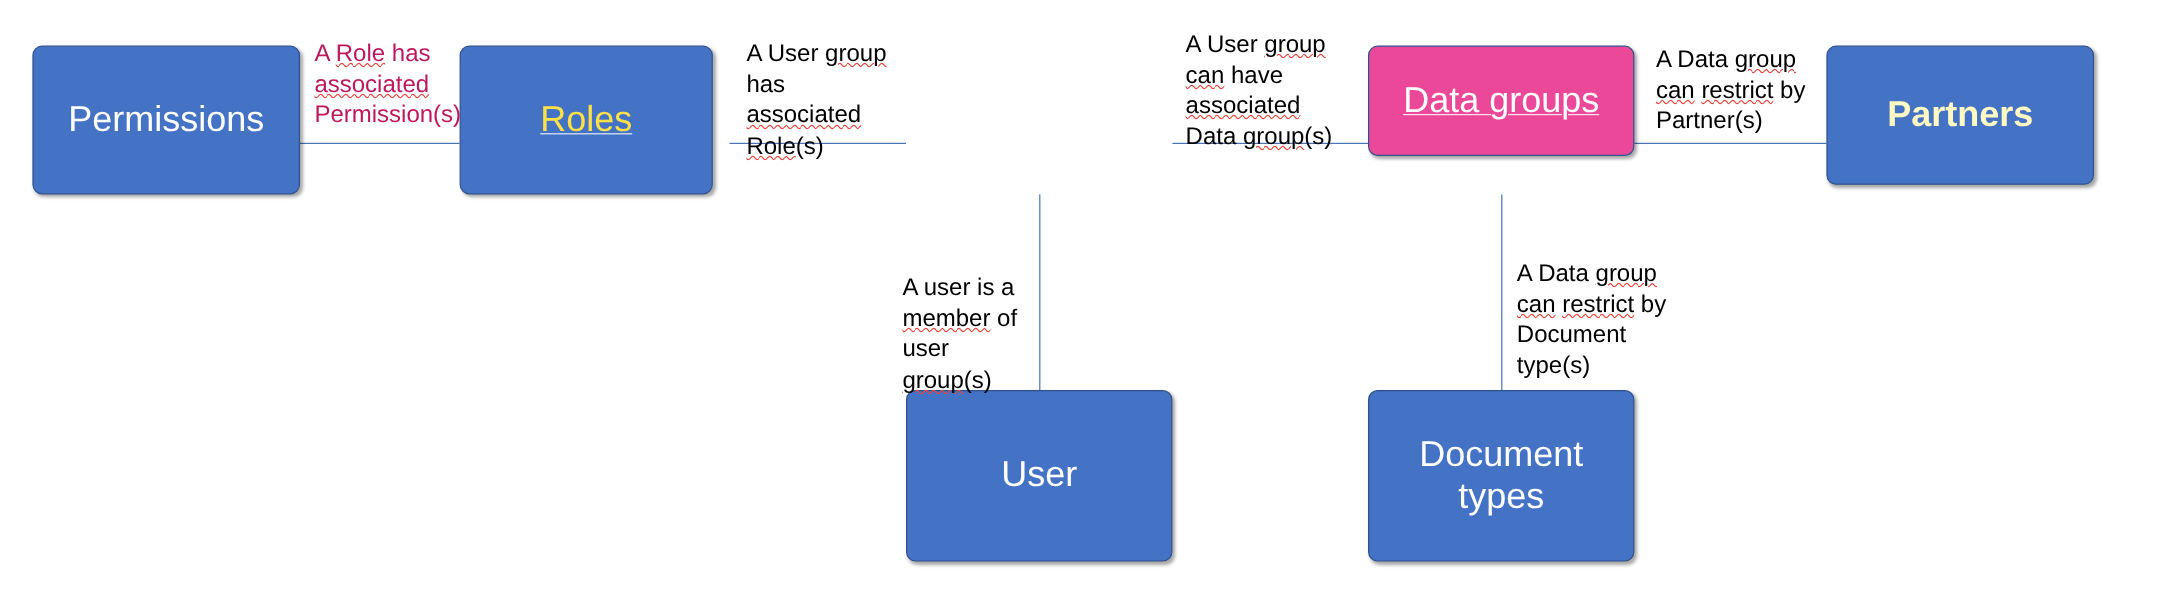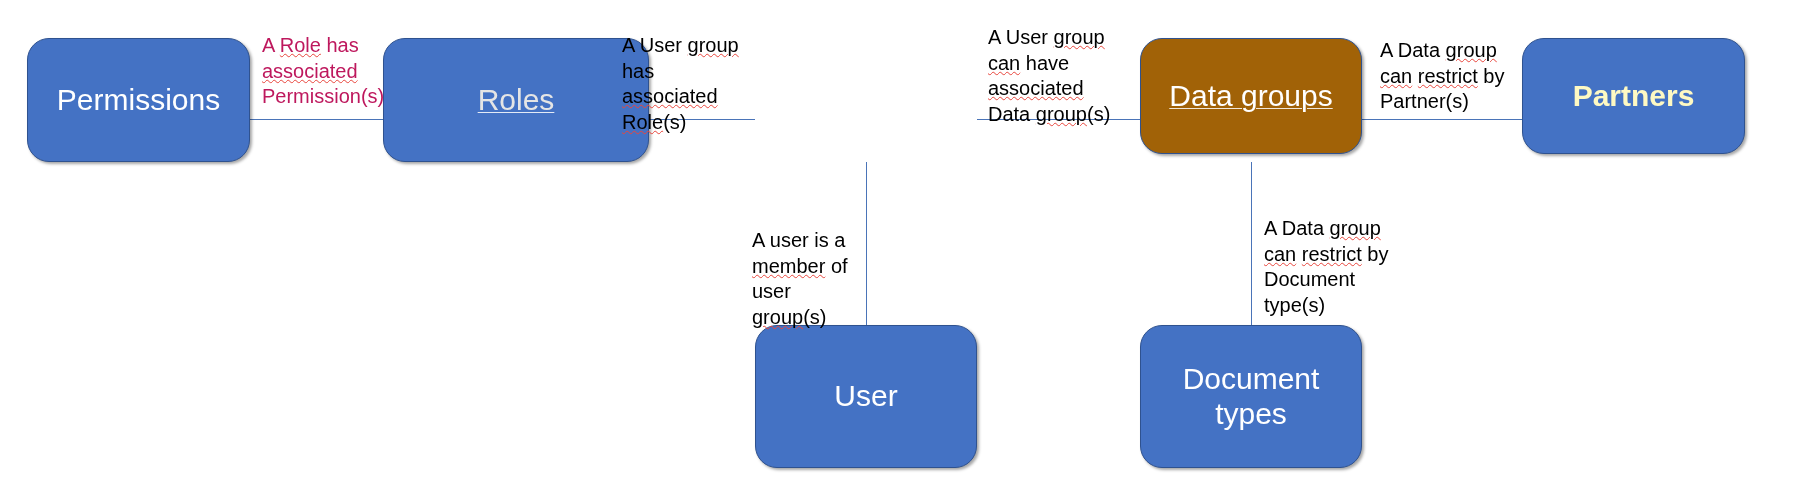--- a/index.html
+++ b/index.html
@@ -22,21 +22,21 @@
   }
   .connector.h { height: 1px; }
   .connector.v { width: 1px; }
 
   
   .node {
     position: absolute;
     box-sizing: border-box;
     background: #4472c4;
     border: 1px solid #2f528f;
-    border-radius: 22px;
+    border-radius: 8px;
     color: #ffffff;
     display: flex;
     align-items: center;
     justify-content: center;
     text-align: center;
     line-height: 1.15;
     font-weight: 400;
     box-shadow: 2px 2px 3px rgba(0,0,0,0.35);
     padding: 4px 10px;
     z-index: 3;
@@ -75,24 +75,24 @@
 <div id="canvas">
     <div class="connector h" style="background: rgb(74, 116, 184); left: 250px; top: 119px; width: 133px;"></div>
     <div class="connector h" style="background: rgb(74, 116, 184); left: 608px; top: 119px; width: 147px;"></div>
     <div class="connector h" style="background: rgb(74, 116, 184); left: 977px; top: 119px; width: 163px;"></div>
     <div class="connector h" style="background: rgb(74, 116, 184); left: 1362px; top: 119px; width: 160px;"></div>
     <div class="connector v" style="background: rgb(74, 116, 184); left: 866px; top: 162px; height: 163px;"></div>
     <div class="connector v" style="background: rgb(74, 116, 184); left: 1251px; top: 162px; height: 163px;"></div>
     <div class="node" style="left: 27px; top: 38px; width: 223px; height: 124px; font-size: 30px; background: rgb(68, 114, 196); border-color: rgb(47, 82, 143); color: rgb(255, 255, 255);">
       <span class="node-label">Permissions</span>
     </div>
-    <div class="node sq" style="left: 383px; top: 38px; width: 266px; height: 124px; font-size: 30px; background: rgb(68, 114, 196); border-color: rgb(47, 82, 143); color: #e5e5e5;">
+    <div class="node sq" style="left: 383px; top: 38px; width: 211px; height: 124px; font-size: 30px; background: rgb(68, 114, 196); border-color: rgb(47, 82, 143); color: #fde047;">
       <span class="node-label">Roles</span>
     </div>
-    <div class="node sq" style="left: 1140px; top: 38px; width: 222px; height: 116px; font-size: 30px; background: #a16207; border-color: rgb(47, 82, 143); color: rgb(255, 255, 255);">
+    <div class="node sq" style="left: 1140px; top: 38px; width: 222px; height: 92px; font-size: 30px; background: #ec4899; border-color: rgb(47, 82, 143); color: rgb(255, 255, 255);">
       <span class="node-label">Data groups</span>
     </div>
     <div class="node" style="left: 1522px; top: 38px; width: 223px; height: 116px; font-size: 30px; background: rgb(68, 114, 196); border-color: rgb(47, 82, 143); color: #fef9c3; font-weight: bold;">
       <span class="node-label">Partners</span>
     </div>
     <div class="node" style="left: 755px; top: 325px; width: 222px; height: 143px; font-size: 30px; background: rgb(68, 114, 196); border-color: rgb(47, 82, 143); color: rgb(255, 255, 255);">
       <span class="node-label">User</span>
     </div>
     <div class="node" style="left: 1140px; top: 325px; width: 222px; height: 143px; font-size: 30px; background: rgb(68, 114, 196); border-color: rgb(47, 82, 143); color: rgb(255, 255, 255);">
       <span class="node-label">Document

